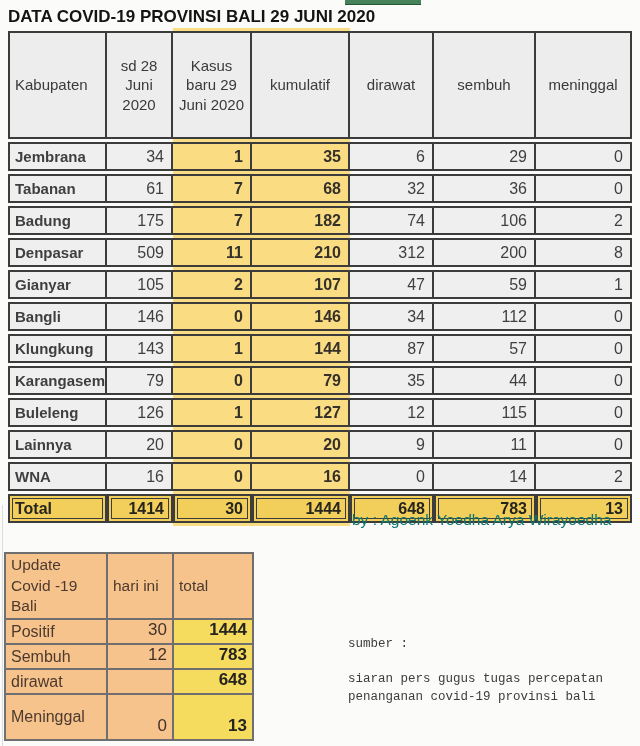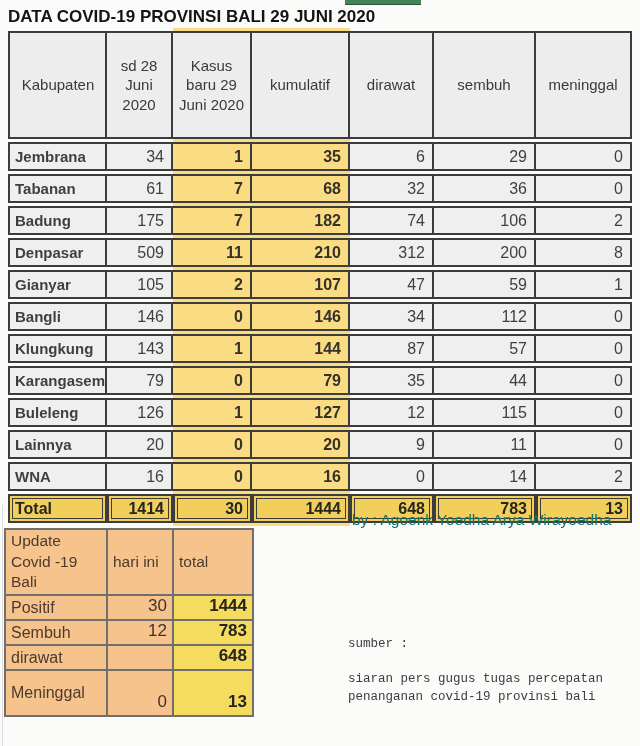--- a/index.html
+++ b/index.html
@@ -23,36 +23,36 @@
   }
   table.main th,table.main td{
     border-top:2px solid #3c3c3c;border-bottom:2px solid #3c3c3c;border-right:2px solid #3c3c3c;
     box-sizing:border-box;overflow:hidden;white-space:nowrap;
   }
   table.main th:first-child,table.main td:first-child{border-left:2px solid #3c3c3c;}
   table.main th{
     height:108px;background:#ededed;font-weight:normal;font-size:15px;color:#3a3a3a;
     text-align:center;vertical-align:middle;line-height:1.3;white-space:normal;padding:0 4px;
   }
-  table.main th.h0{text-align:center;padding-left:5px;}
+  table.main th.h0{text-align:left;padding-left:5px;}
   table.main td{
     height:29px;background:#efefef;font-size:16px;color:#3f3f3f;
     text-align:right;vertical-align:middle;padding:0 7px 0 4px;
   }
   table.main td.c0{text-align:left;font-weight:bold;font-size:15px;padding-left:5px;}
   table.main td.c2,table.main td.c3{background:#fadc82;font-weight:bold;color:#35312a;}
   table.main tr.total-row td{
     background:#f2cf5b;font-weight:bold;color:#26241f;font-size:16px;
     border:2px solid #3c3c3c;
     box-shadow:inset 0 0 0 2px #f2cf5b, inset 0 0 0 3px #3c3c3c;
   }
 
   
   table.summary{
-    position:absolute;left:4px;top:528px;width:248px;table-layout:fixed;
+    position:absolute;left:4px;top:552px;width:248px;table-layout:fixed;
     border-collapse:collapse;
   }
   table.summary th,table.summary td{
     border:2px solid #6f6f6f;background:#f7c38c;box-sizing:border-box;
     color:#4c3a2e;vertical-align:middle;padding:0 5px;overflow:hidden;
   }
   table.summary th{height:66px;font-weight:normal;font-size:15.5px;text-align:left;line-height:1.35;white-space:normal;}
   table.summary td{height:22px;font-size:16px;}
   table.summary td.lbl{text-align:left;}
   table.summary td.num{text-align:right;font-size:17px;vertical-align:bottom;padding-bottom:3px;color:#43322a;}

